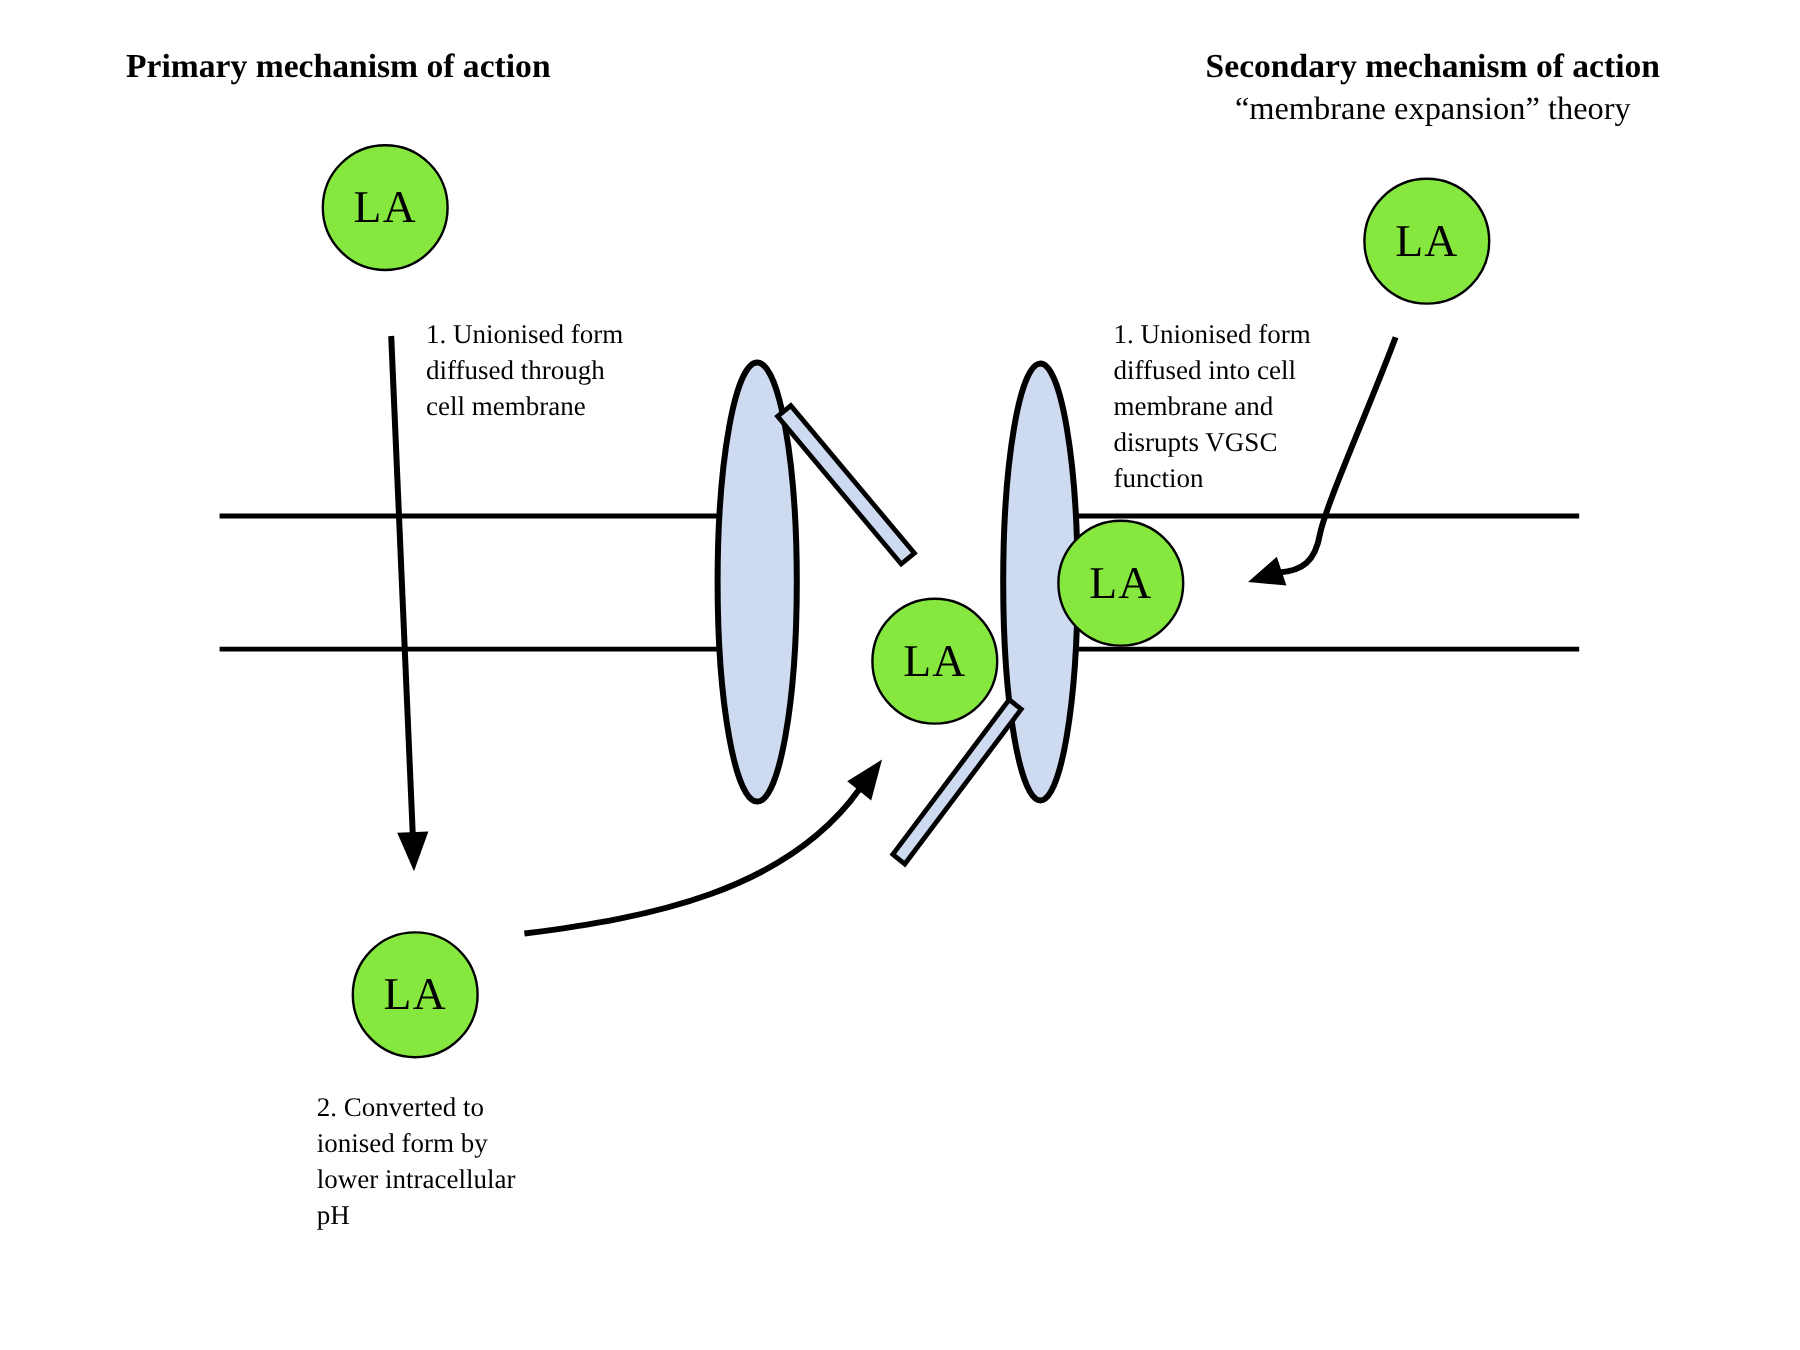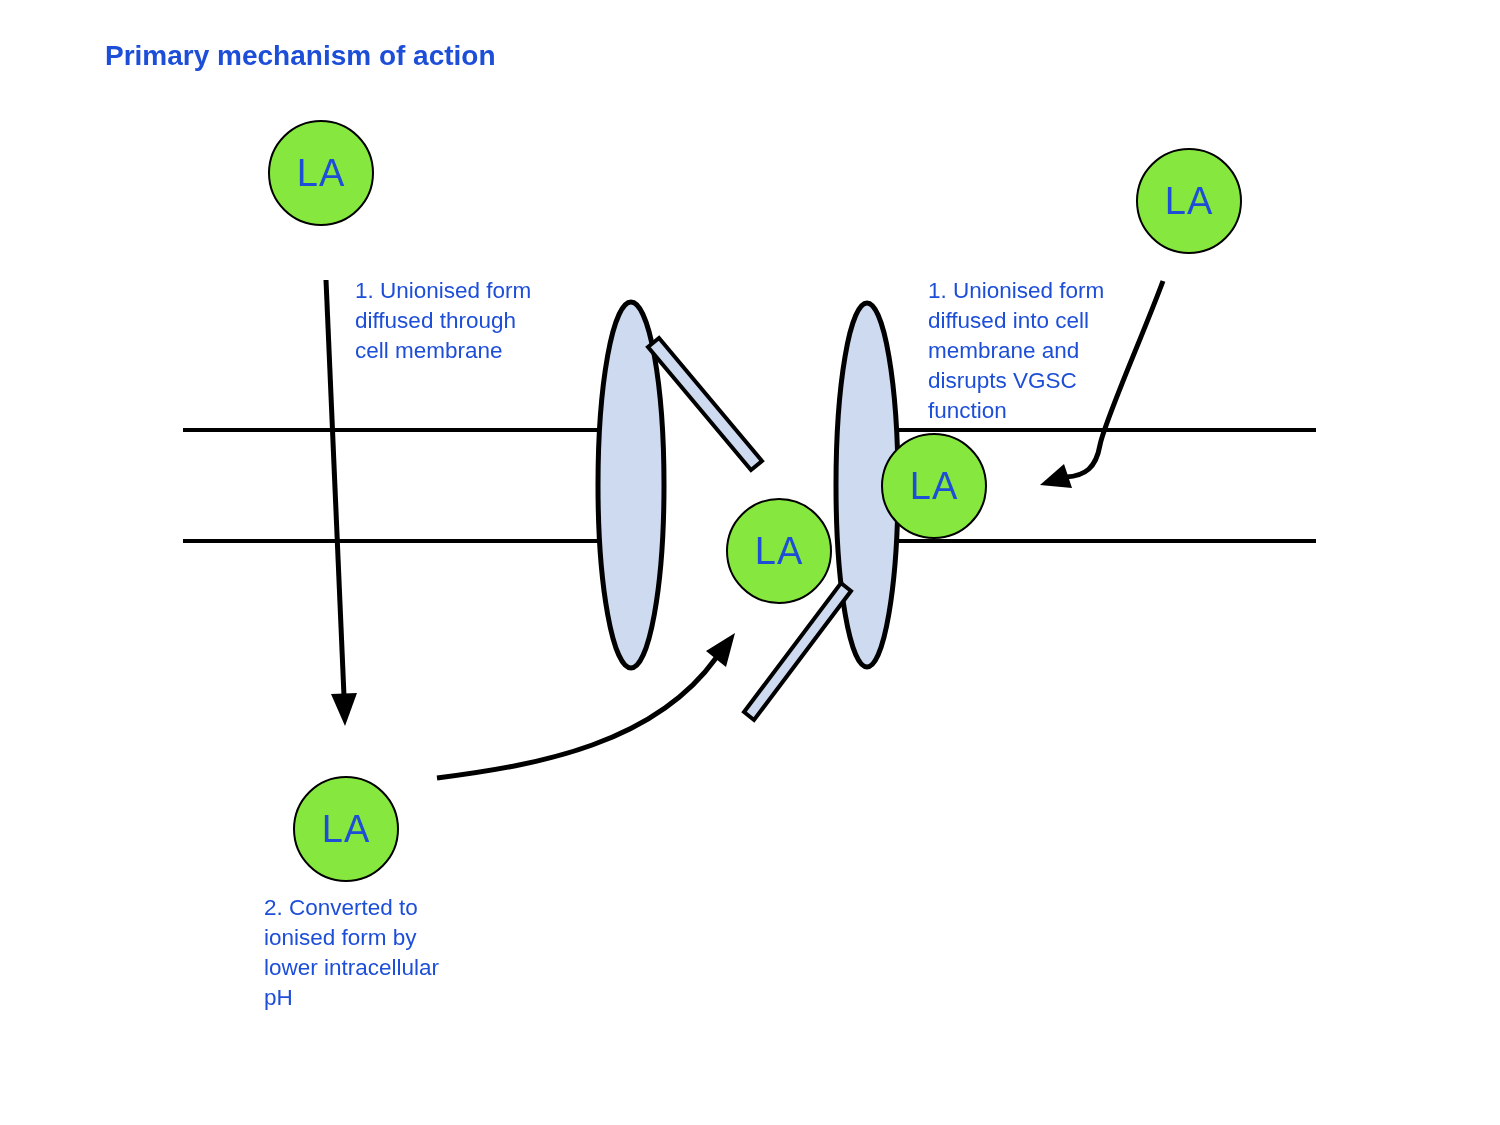--- a/index.html
+++ b/index.html
@@ -1,22 +1,22 @@
 <!DOCTYPE html>
 <html style="--la-fill: #86e73e; --channel-fill: #cddaf0; --stroke: #000000;"><head>
 <meta charset="utf-8">
 <style>
   html, body { margin: 0; padding: 0; background: #fff; }
   .stage {
     position: relative;
     width: 1500px;
     height: 1125px;
     background: #ffffff;
-    font-family: Liberation Sans, sans-serif;
-    color: #1d4ed8;
+    font-family: Liberation Serif, serif;
+    color: #000000;
     overflow: hidden;
   }
   .stage svg { position: absolute; left: 0; top: 0; }
 
   .title {
     position: absolute;
     font-size: 28px;
     font-weight: bold;
     white-space: nowrap;
   }
@@ -26,21 +26,20 @@
   }
   .title-block .line1 { font-size: 28px; font-weight: bold; white-space: nowrap; }
   .title-block .line2 { font-size: 27px; font-weight: normal; white-space: nowrap; margin-top: 3px; }
 
   .note {
     position: absolute;
     font-size: 22.5px;
     line-height: 30px;
     white-space: pre-line;
     width: 260px;
-    margin-top: 12px;
   }
 
   .la {
     position: absolute;
     width: 102px;
     height: 102px;
     border: 2.5px solid var(--stroke, #000);
     border-radius: 50%;
     background: var(--la-fill, #86e73e);
     display: flex;
@@ -87,32 +86,36 @@
     </g>
 
     <g>
       <path class="arrow-shaft" d="M 1163 281 C 1143 335, 1105 420, 1100 445 C 1096 468, 1085 476, 1066 477"></path>
       <polygon class="arrow-head" points="1040,485 1072,488 1064,464"></polygon>
     </g>
   </svg>
 
   <div class="title" style="left:105px; top:40px;">Primary mechanism of action</div>
 
+  <div class="title-block" style="left:950px; top:40px; width:488px;">
+    <div class="line1">Secondary mechanism of action</div>
+    <div class="line2">“membrane expansion” theory</div>
+  </div>
 
   <div class="note" style="left:355px; top:264px;">1. Unionised form
 diffused through
 cell membrane</div>
 
   <div class="note" style="left:928px; top:264px;">1. Unionised form
 diffused into cell
 membrane and
 disrupts VGSC
 function</div>
 
-  <div class="note" style="left:264px; top:881px;">2. Converted to
+  <div class="note" style="left:264px; top:908px;">2. Converted to
 ionised form by
 lower intracellular
 pH</div>
 
 
   <div class="la" style="left:268px; top:120px;">
     <span>LA</span>
   </div>
 
   <div class="la" style="left:293px; top:776px;">

